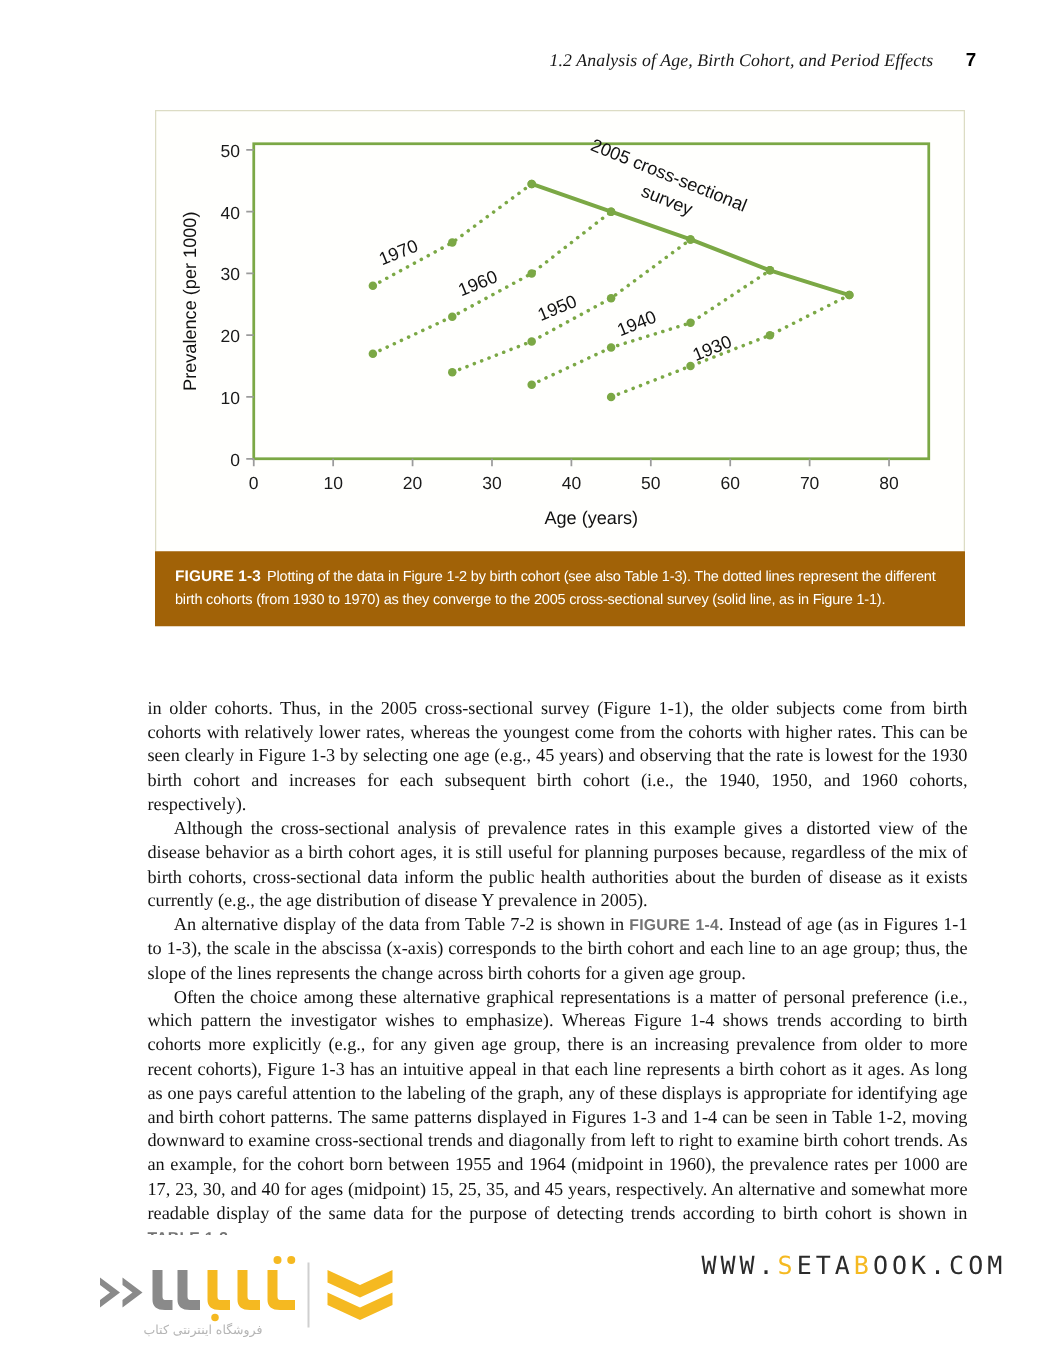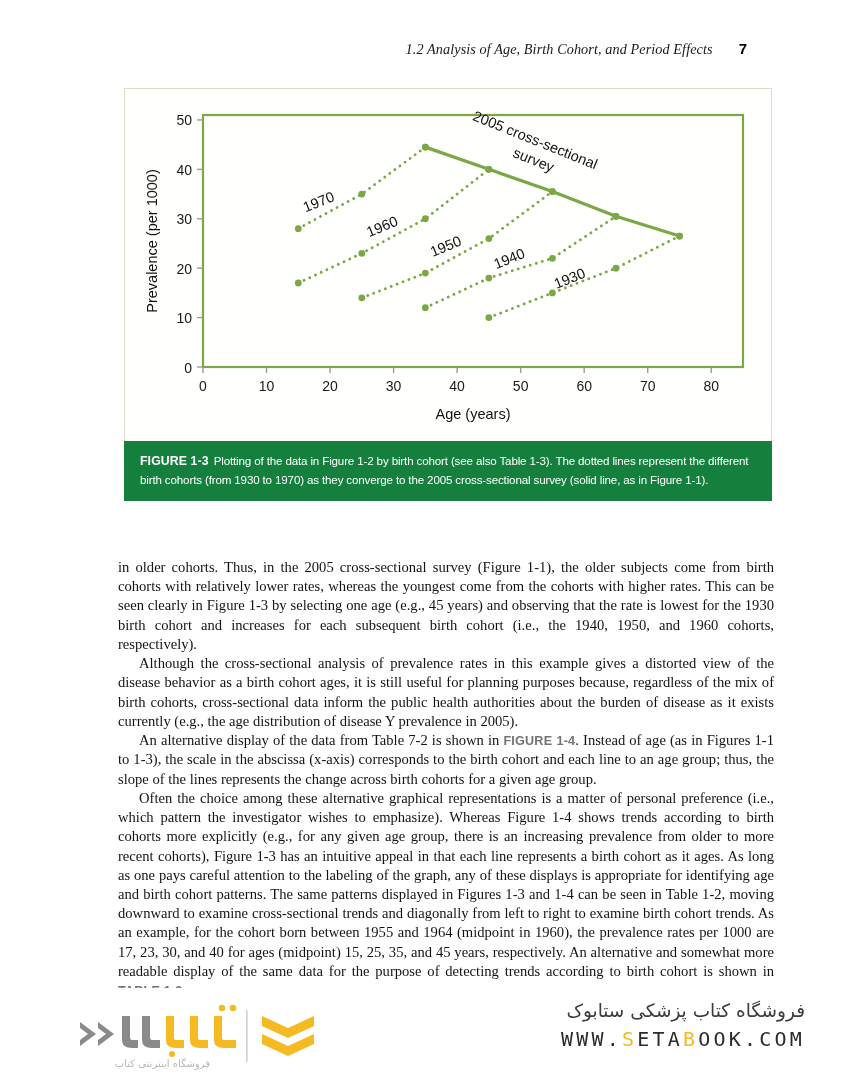--- a/index.html
+++ b/index.html
@@ -10,21 +10,21 @@
     font-family: "Liberation Serif", "DejaVu Serif", serif;
     color: #1a1a1a;
     position: relative;
     overflow: hidden;
   }
 
   
   .running-head {
     position: absolute;
     top: 40px; left: 0; right: 0;
-    padding-right: 94px;
+    padding-right: 60px;
     display: flex;
     justify-content: flex-end;
     align-items: baseline;
     gap: 26px;
   }
   .running-head .rh-title {
     font-family: "Liberation Serif", serif;
     font-style: italic;
     font-size: 14.2px;
     letter-spacing: .1px;
@@ -51,21 +51,21 @@
   }
   .chart-wrap {
     position: relative;
     width: 628px;
     height: 330px;
   }
   .chart-svg { display: block; }
 
   
   .caption-bar {
-    background: #15803d;
+    background: #a16207;
     color: #ffffff;
     padding: 11px 16px 13px 16px;
     font-family: "Liberation Sans", sans-serif;
     font-size: 11.6px;
     line-height: 1.52;
     letter-spacing: -0.15px;
   }
   .caption-bar .cap-label {
     font-weight: bold;
     font-size: 12.3px;
@@ -251,16 +251,15 @@
     <circle cx="161" cy="12" r="3.2" fill="#f5b921"></circle>
     <text x="138" y="71" font-family="DejaVu Sans, sans-serif" font-size="10" fill="#b5b5b5" text-anchor="end" id="logo-tagline">فروشگاه اینترنتی کتاب</text>
     <rect x="174" y="14" width="1.6" height="52" fill="#cfcfcf"></rect>
     <g fill="#f5b921">
       <path d="M190 20 L216 32 L242 20 L242 30 L216 42 L190 30 Z"></path>
       <path d="M190 38 L216 50 L242 38 L242 48 L216 60 L190 48 Z"></path>
     </g>
   </svg>
 
   <div class="wm-right">
-    <div class="wm-fa">فروشگاه کتاب پزشکی ستابوک</div>
     <div class="wm-url"><span>WWW.</span><span class="hl">S</span><span>ETA</span><span class="hl">B</span><span>OOK.COM</span></div>
   </div>
 </div>
 
 </body></html>

